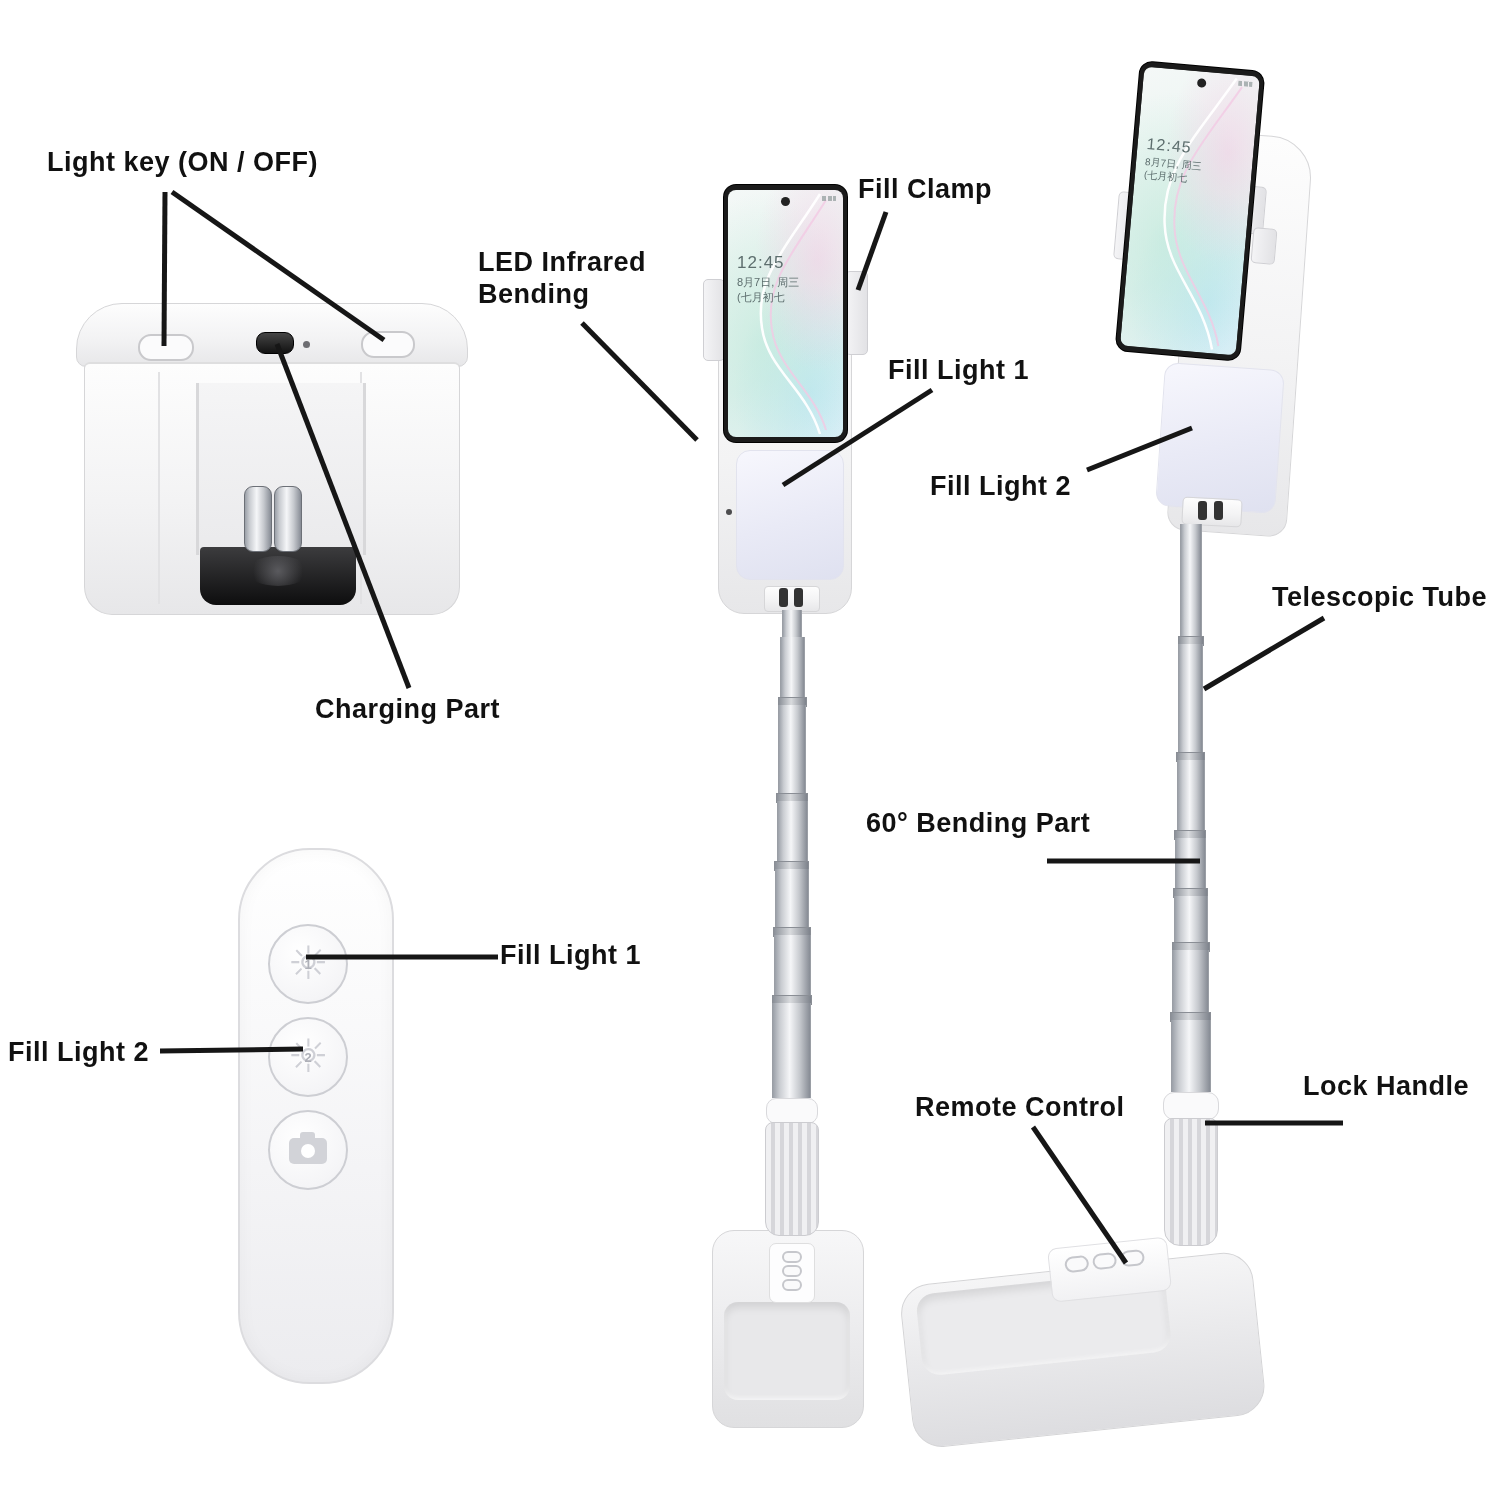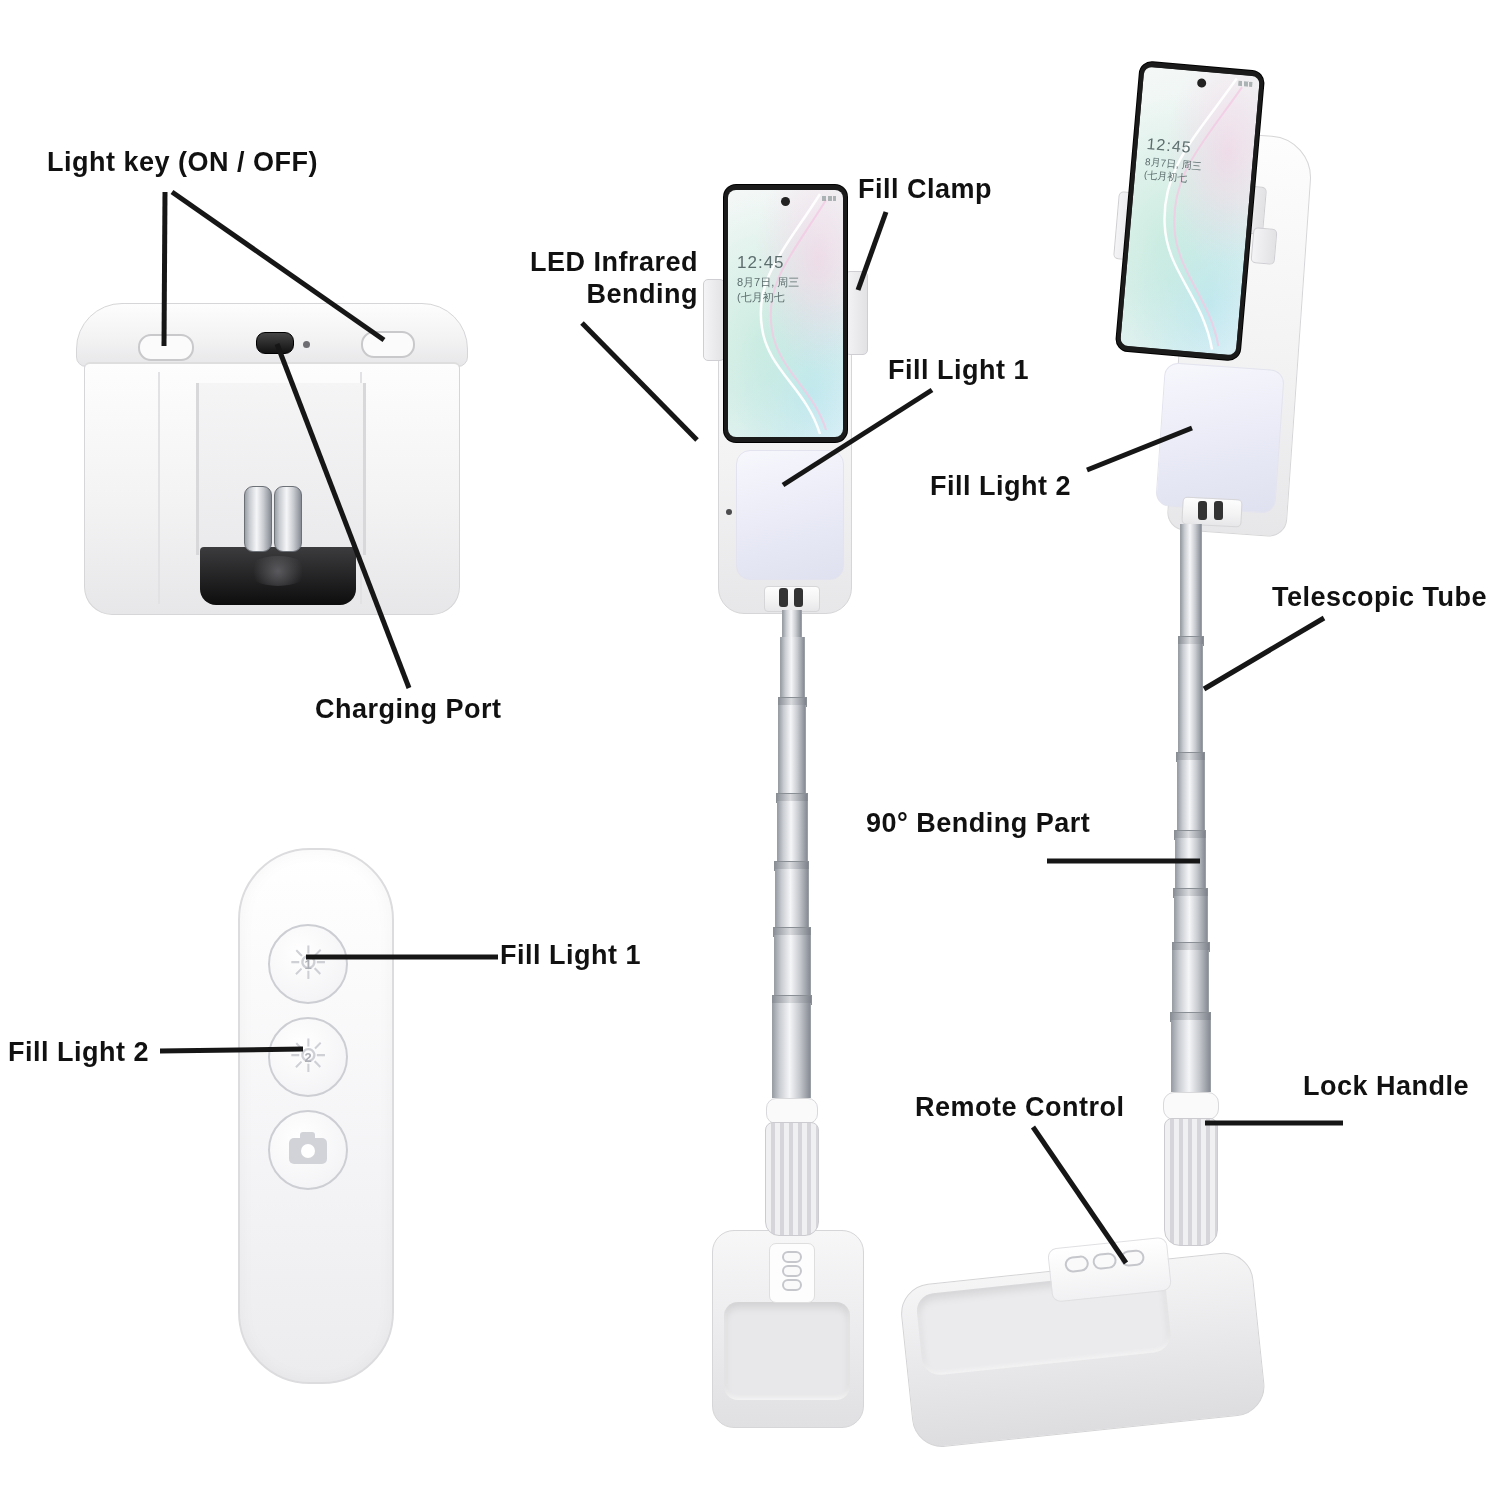--- a/index.html
+++ b/index.html
@@ -1,20 +1,20 @@
 <!DOCTYPE html>
 <html><head>
 <meta charset="utf-8">
 <style>
   html,body{margin:0;padding:0;background:#fff;}
   #canvas{position:relative;width:1500px;height:1500px;background:#ffffff;overflow:hidden;
           font-family:"Liberation Sans",sans-serif;}
   .label{position:absolute;font-family:"Liberation Sans",sans-serif;font-weight:bold;
          font-size:27px;color:#111;letter-spacing:0.5px;white-space:nowrap;z-index:40;}
-  .label.center{text-align:right;white-space:normal;line-height:1.18;}
+  .label.center{text-align:left;white-space:normal;line-height:1.18;}
   svg.leaders{position:absolute;left:0;top:0;z-index:30;}
   .shape{position:absolute;}
   .white-body{background:linear-gradient(180deg,#fdfdfd 0%,#f3f3f4 55%,#e7e7e9 100%);
               border:1px solid #d6d6d8;}
   .chrome{background:linear-gradient(90deg,#9ba0a8 0%,#c9ccd1 18%,#f5f6f8 45%,#c6c9ce 72%,#878c95 100%);
           border:1px solid #9a9ea5;border-top:none;border-bottom:none;}
   .collar{background:linear-gradient(90deg,#8b9098 0%,#d9dbde 45%,#7e838c 100%);
           border:1px solid #8a8e95;}
   .pill-btn{position:absolute;background:#fbfbfc;border:2px solid #c9c9cc;border-radius:13px;}
   .panel-light{background:linear-gradient(165deg,#f7f7fd 0%,#e9eaf6 55%,#dfe1f0 100%);
@@ -225,28 +225,28 @@
       <line x1="1047" y1="861" x2="1200" y2="861"></line>
       <line x1="1324" y1="618" x2="1204" y2="689"></line>
       <line x1="1033" y1="1127" x2="1126" y2="1263"></line>
       <line x1="1205" y1="1123" x2="1343" y2="1123"></line>
       <line x1="306" y1="957" x2="498" y2="957"></line>
       <line x1="160" y1="1051" x2="303" y2="1049"></line>
     </g>
   </svg>
 
   <div class="label" style="left:47px;top:147px;">Light key (ON / OFF)</div>
-  <div class="label" style="left:315px;top:694px;">Charging Port</div>
+  <div class="label" style="left:315px;top:694px;">Charging Part</div>
   <div class="label center" style="left:478px;top:247px;width:220px;">
     <div>LED Infrared</div>
     <div>Bending</div>
   </div>
   <div class="label" style="left:858px;top:174px;">Fill Clamp</div>
   <div class="label" style="left:888px;top:355px;">Fill Light 1</div>
   <div class="label" style="left:930px;top:471px;">Fill Light 2</div>
-  <div class="label" style="left:866px;top:808px;">90° Bending Part</div>
+  <div class="label" style="left:866px;top:808px;">60° Bending Part</div>
   <div class="label" style="left:1272px;top:582px;">Telescopic Tube</div>
   <div class="label" style="left:915px;top:1092px;text-align:right;">Remote Control</div>
   <div class="label" style="left:1303px;top:1071px;">Lock Handle</div>
   <div class="label" style="left:500px;top:940px;">Fill Light 1</div>
   <div class="label" style="left:8px;top:1037px;">Fill Light 2</div>
 
 </div>
 
 </body></html>

